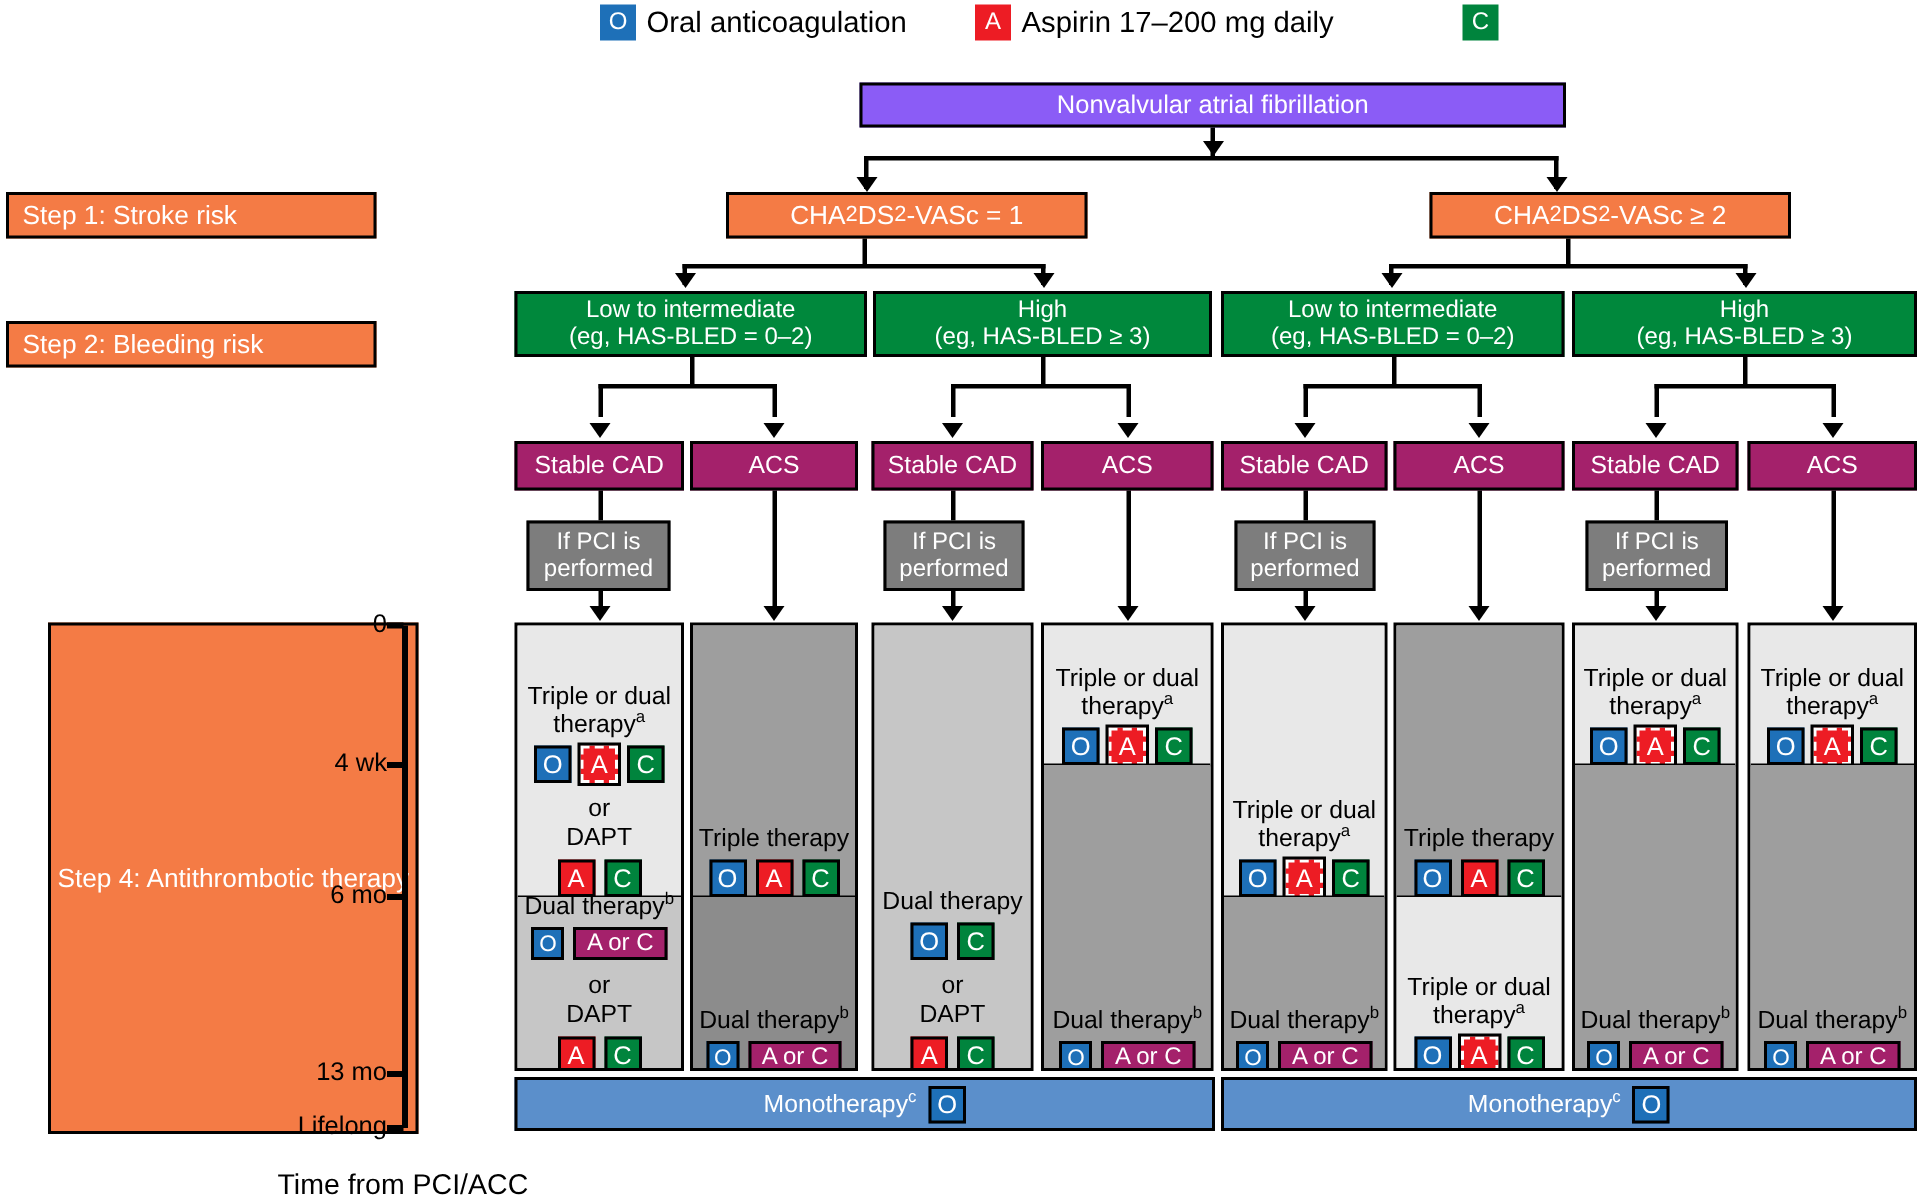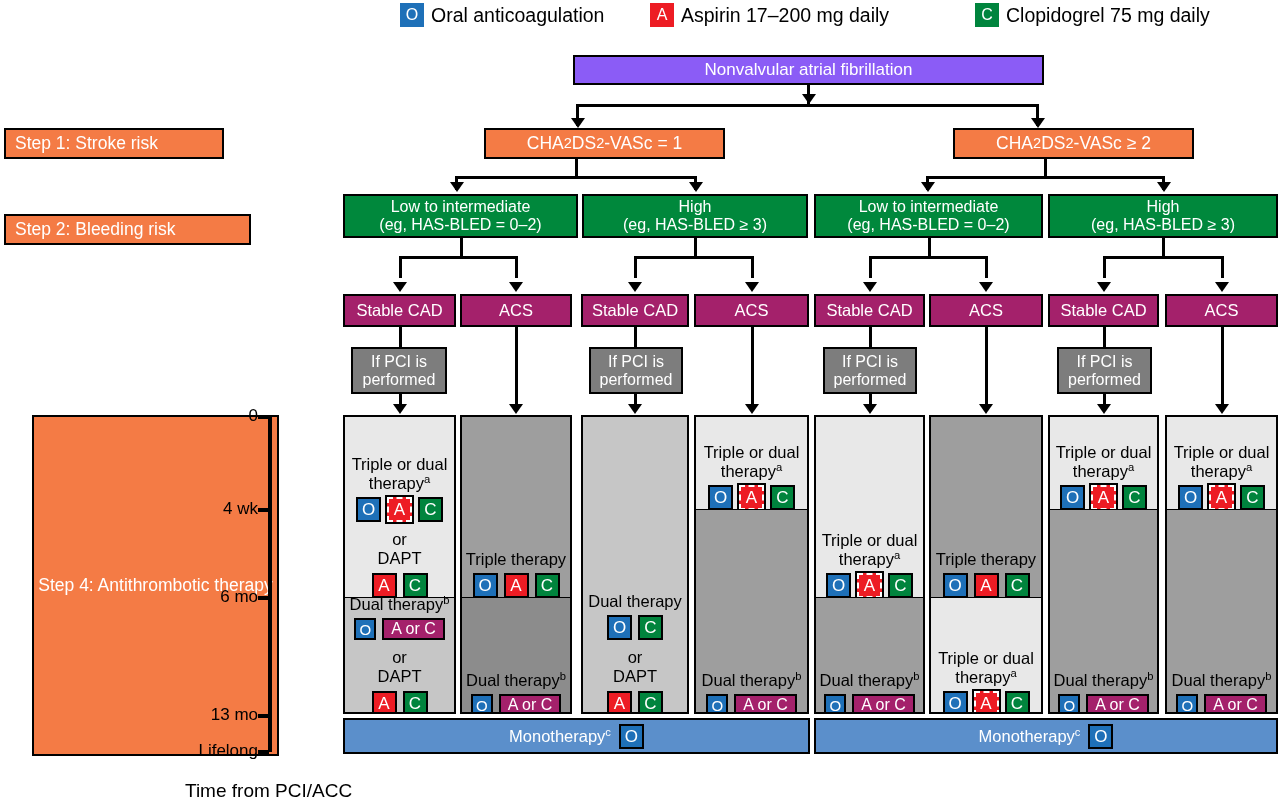--- a/index.html
+++ b/index.html
@@ -80,31 +80,30 @@
     <div class="legend-item abs" style="left: 400px; top: 3px;">
       <span class="chip o" style="width: 24px; height: 24px; font-size: 16px; border: none;">O</span>
       <span class="legend-label">Oral anticoagulation</span>
     </div>
     <div class="legend-item abs" style="left: 650px; top: 3px;">
       <span class="chip a" style="width: 24px; height: 24px; font-size: 16px; border: none;">A</span>
       <span class="legend-label">Aspirin 17–200 mg daily</span>
     </div>
     <div class="legend-item abs" style="left: 975px; top: 3px;">
       <span class="chip c" style="width: 24px; height: 24px; font-size: 16px; border: none;">C</span>
-      <span class="legend-label">Clopidogrel 75 mg daily</span>
     </div>
     <div class="box box-blue abs" style="left: 573px; top: 55px; width: 471px; height: 30px;">Nonvalvular atrial fibrillation</div>
     <div class="ln" style="left: 807px; top: 85px; width: 3px; height: 19px;"></div>
     <div class="arrowdown" style="left: 801.5px; top: 94px;"></div>
     <div class="ln" style="left: 576px; top: 104px; width: 463px; height: 3px;"></div>
     <div class="ln" style="left: 576px; top: 104px; width: 3px; height: 22px;"></div>
     <div class="ln" style="left: 1036px; top: 104px; width: 3px; height: 22px;"></div>
     <div class="arrowdown" style="left: 570.5px; top: 118px;"></div>
     <div class="arrowdown" style="left: 1030.5px; top: 118px;"></div>
-    <div class="box box-orange-step abs" style="left: 4px; top: 128px; width: 220px; height: 31px; text-align: center;">Step 1: Stroke risk</div>
+    <div class="box box-orange-step abs" style="left: 4px; top: 128px; width: 247px; height: 31px; text-align: center;">Step 1: Stroke risk</div>
     <div class="box box-orange-step abs" style="left: 4px; top: 214px; width: 247px; height: 31px;">Step 2: Bleeding risk</div>
     <div class="box box-orange abs" style="left: 4px; top: 415px; width: 247px; height: 341px; font-size: 17.5px;">Step 4: Antithrombotic therapy</div>
     <div class="box box-orange abs" style="left: 456px; top: 128px; width: 241px; height: 31px;">CHA<sub>2</sub>DS<sub>2</sub>-VASc = 1</div>
     <div class="box box-orange abs" style="left: 925px; top: 128px; width: 241px; height: 31px;">CHA<sub>2</sub>DS<sub>2</sub>-VASc ≥ 2</div>
     <div class="ln" style="left: 575px; top: 159px; width: 3px; height: 17px;"></div>
     <div class="ln" style="left: 455px; top: 176px; width: 242px; height: 3px;"></div>
     <div class="ln" style="left: 455px; top: 176px; width: 3px; height: 14px;"></div>
     <div class="ln" style="left: 694px; top: 176px; width: 3px; height: 14px;"></div>
     <div class="arrowdown" style="left: 449.5px; top: 182px;"></div>
     <div class="arrowdown" style="left: 688.5px; top: 182px;"></div>

